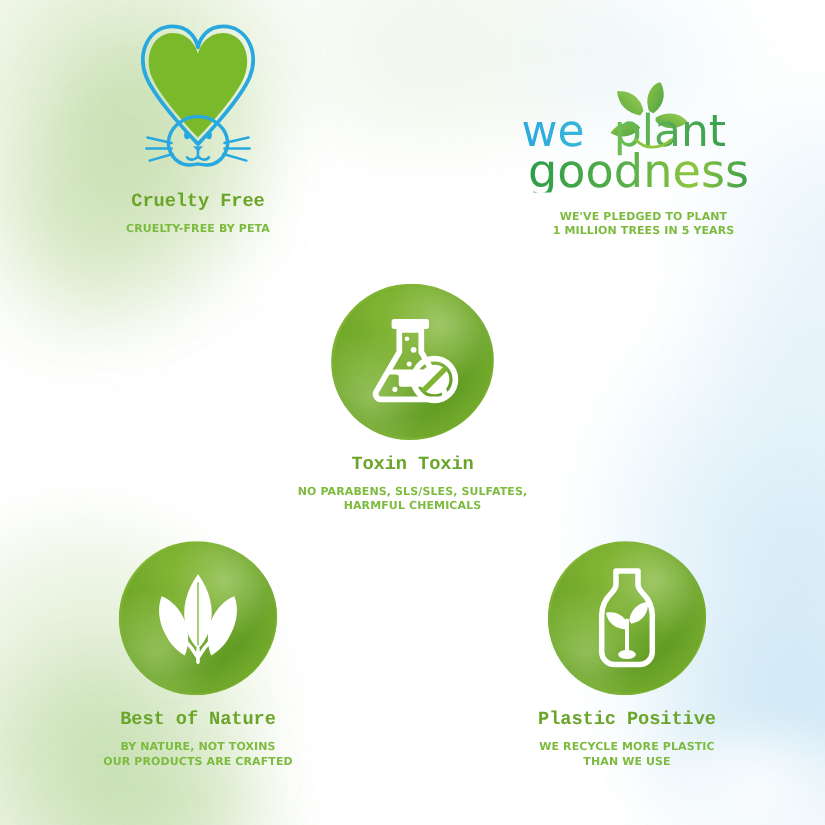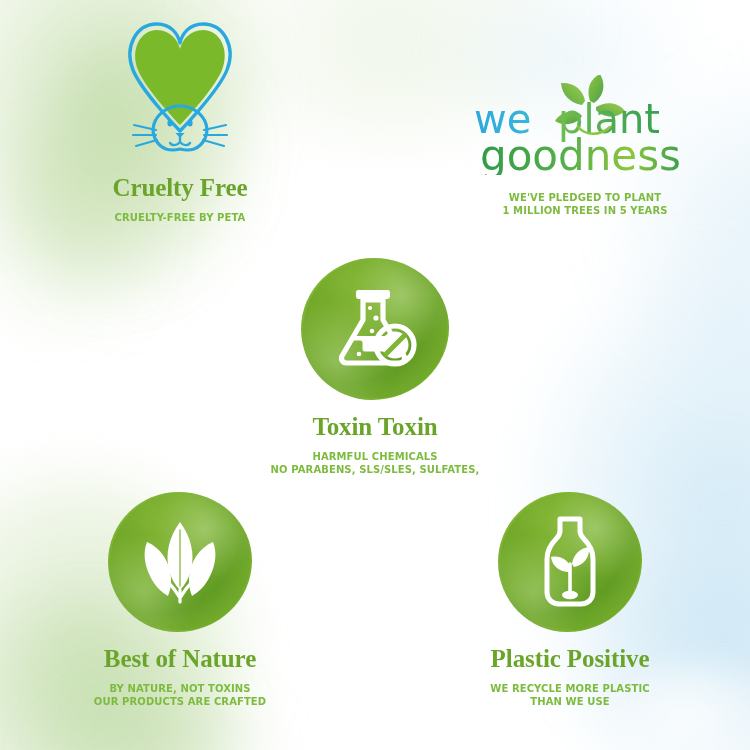--- a/index.html
+++ b/index.html
@@ -91,23 +91,23 @@
     width: 280px; height: 200px;
     background: radial-gradient(ellipse at 50% 60%, rgba(205,232,245,0.30) 0%, rgba(255,255,255,0) 72%);
   }
 
   
   .cell {
     position: absolute;
     text-align: center;
   }
   .badge-title {
-    font-family: Liberation Serif, serif;
+    font-family: Liberation Mono, monospace;
     font-weight: bold;
-    font-size: 25px;
+    font-size: 17px;
     color: #6aa52a;
     letter-spacing: -0.1px;
     white-space: nowrap;
   }
   .badge-sub {
     font-family: "DejaVu Sans", sans-serif;
     font-weight: bold;
     font-size: 10px;
     line-height: 1.33;
     color: #7dbb3f;
@@ -278,22 +278,22 @@
         <circle cx="27" cy="66" r="2.3" fill="#ffffff"></circle>
 
         <circle cx="63" cy="57" r="19" fill="none" stroke="#ffffff" stroke-width="5.2"></circle>
         <circle cx="63" cy="57" r="13.5" fill="#ffffff"></circle>
         <line x1="54" y1="66" x2="72" y2="48" stroke="#7fb533" stroke-width="5" stroke-linecap="round"></line>
       </svg>
     </div>
     <div style="height:13px"></div>
     <div class="badge-title">Toxin Toxin</div>
     <div class="title-gap-2"></div>
+    <div class="badge-sub">No PARABENS, SLS/SLES, SULFATES,</div>
     <div class="badge-sub">HARMFUL CHEMICALS</div>
-    <div class="badge-sub">No PARABENS, SLS/SLES, SULFATES,</div>
   </div>
 
   <div class="cell" id="cell-best-nature">
     <div class="badge-circle" style="width:144px;height:140px;">
       <svg width="82" height="84" viewBox="0 0 82 84">
 
         <path d="M41 2 C52 17 56 34 52 50 C50 58 46 65 41 70 C36 65 32 58 30 50 C26 34 30 17 41 2 Z" fill="#ffffff"></path>
 
         <path d="M8 22 C22 28 31 42 32 58 C32.5 65 31 71 29 76 C22 72 15 65 11 56 C5 44 4 32 8 22 Z" fill="#ffffff"></path>
 

